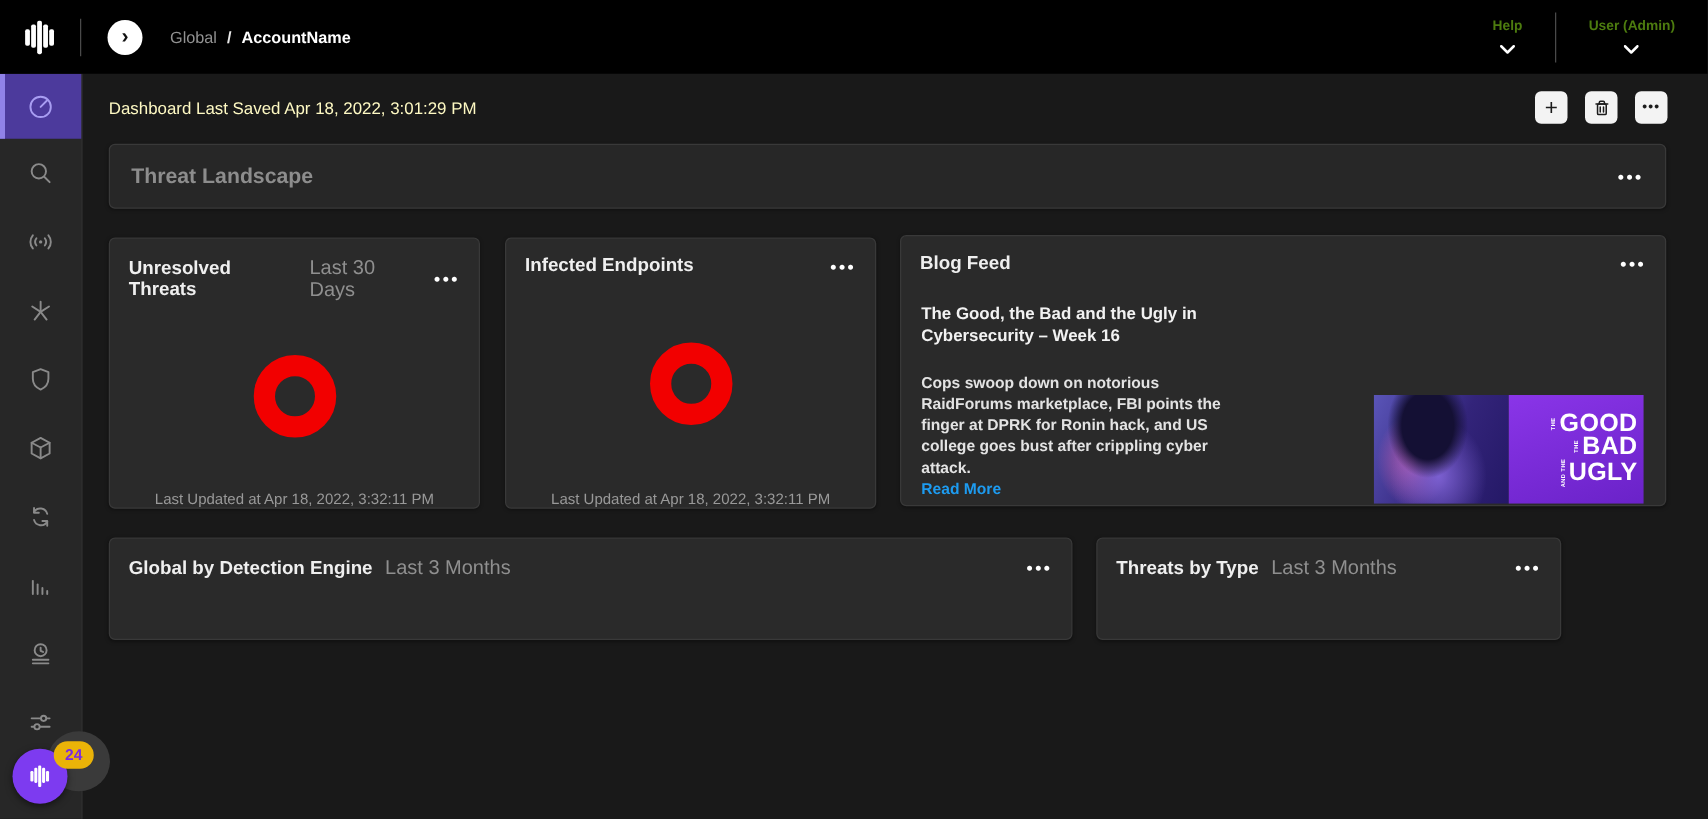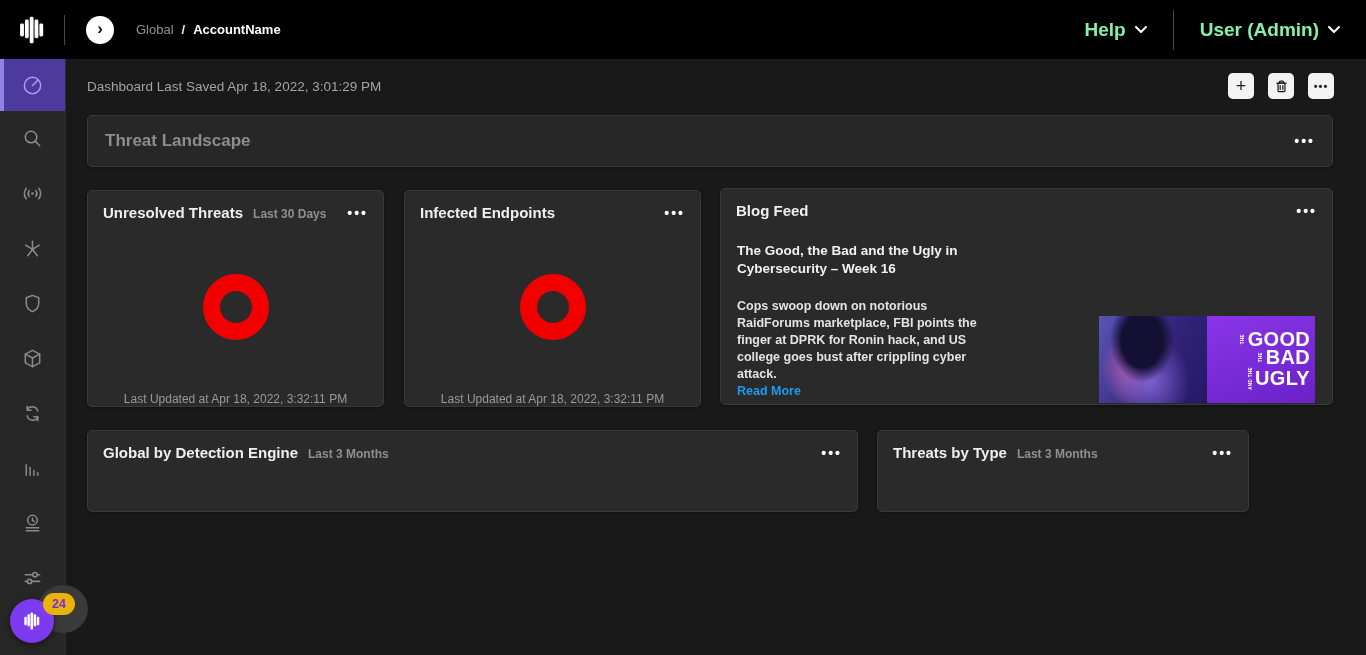--- a/index.html
+++ b/index.html
@@ -22,21 +22,21 @@
   .nav-toggle {
     margin-left:21px; width:28px; height:28px; border-radius:50%;
     background:#fff; color:#111; display:flex; align-items:center; justify-content:center;
     font-size:17px; font-weight:700; line-height:1; cursor:pointer; padding-bottom:2px;
   }
   .breadcrumb { margin-left:22px; display:flex; align-items:center; gap:8px; font-size:13px; }
   .bc-root  { color:#919191; cursor:pointer; }
   .bc-sep   { color:#e8e8e8; font-weight:700; }
   .bc-current { color:#fff; font-weight:700; }
   .tb-spacer { flex:1; }
-  .tb-menu { display:flex; align-items:center; gap:9px; color:#86efac; font-size:19px; font-weight:700; cursor:pointer; }
+  .tb-menu { display:flex; align-items:center; gap:9px; color:#4d7c0f; font-size:11px; font-weight:700; cursor:pointer;flex-direction:column; }
   .tb-menu.help { margin-right:26px; }
   .tb-menu.user { margin:0 26px; }
   .chev-down { width:12px; height:8px; }
   .chev-down path { stroke:#fff; stroke-width:2; fill:none; stroke-linecap:round; stroke-linejoin:round; }
 
   
   .sidebar {
     position:absolute; left:0; top:59px; width:66px; height:596px;
     background:#272727; border-right:1px solid #2f2f2f; z-index:10;
   }
@@ -70,21 +70,21 @@
     line-height:22px; border-radius:11px; z-index:3;
   }
 
   
   .content { position:absolute; left:66px; top:59px; width:1300px; height:596px; }
 
   .dash-header {
     position:absolute; left:21px; right:32px; top:13px; height:28px;
     display:flex; align-items:center;
   }
-  .last-saved { color:#a3a3a3; font-size:13.5px; }
+  .last-saved { color:#fef9c3; font-size:13.5px; }
   .dh-actions { margin-left:auto; display:flex; gap:14px; }
   .icon-btn {
     width:26px; height:26px; border-radius:5px; background:#f3f3f3;
     display:flex; align-items:center; justify-content:center;
     color:#1c1c1c; cursor:pointer;
   }
   .icon-btn .plus { font-size:18px; font-weight:400; line-height:1; margin-top:-1px; }
   .icon-btn .dots { font-size:11px; font-weight:700; letter-spacing:1px; line-height:1; }
   .icon-btn svg { width:15px; height:15px; }
   .icon-btn svg * { stroke:#1c1c1c; stroke-width:1.3; fill:none; stroke-linecap:round; }
@@ -102,21 +102,21 @@
     position:absolute; left:21px; top:56px; width:1246px; height:52px;
     background:#272727; display:flex; align-items:center; padding:0 17px;
   }
   .section-title { color:#8d8d8d; font-size:17px; font-weight:700; }
 
   .card { position:absolute; display:flex; flex-direction:column; }
   .card-header {
     display:flex; align-items:center; padding:13px 15px 0 15px; gap:10px;
   }
   .card-title { color:#efefef; font-size:15px; font-weight:700; }
-  .card-subtitle { color:#8f8f8f; font-size:12px; margin-top:2px;font-weight:bold; }
+  .card-subtitle { color:#8f8f8f; font-size:16px; margin-top:2px; }
 
   .card-a { left:21px;  top:131px; width:297px; height:217px; }
   .card-b { left:338px; top:131px; width:297px; height:217px; }
   .card-c { left:654px; top:129px; width:613px; height:217px; }
   .card-d { left:21px;  top:371px; width:771px; height:82px; }
   .card-e { left:811px; top:371px; width:372px; height:82px; }
 
   .donut-zone { flex:1; display:flex; align-items:center; justify-content:center; }
   .donut {
     width:66px; height:66px; border-radius:50%;

